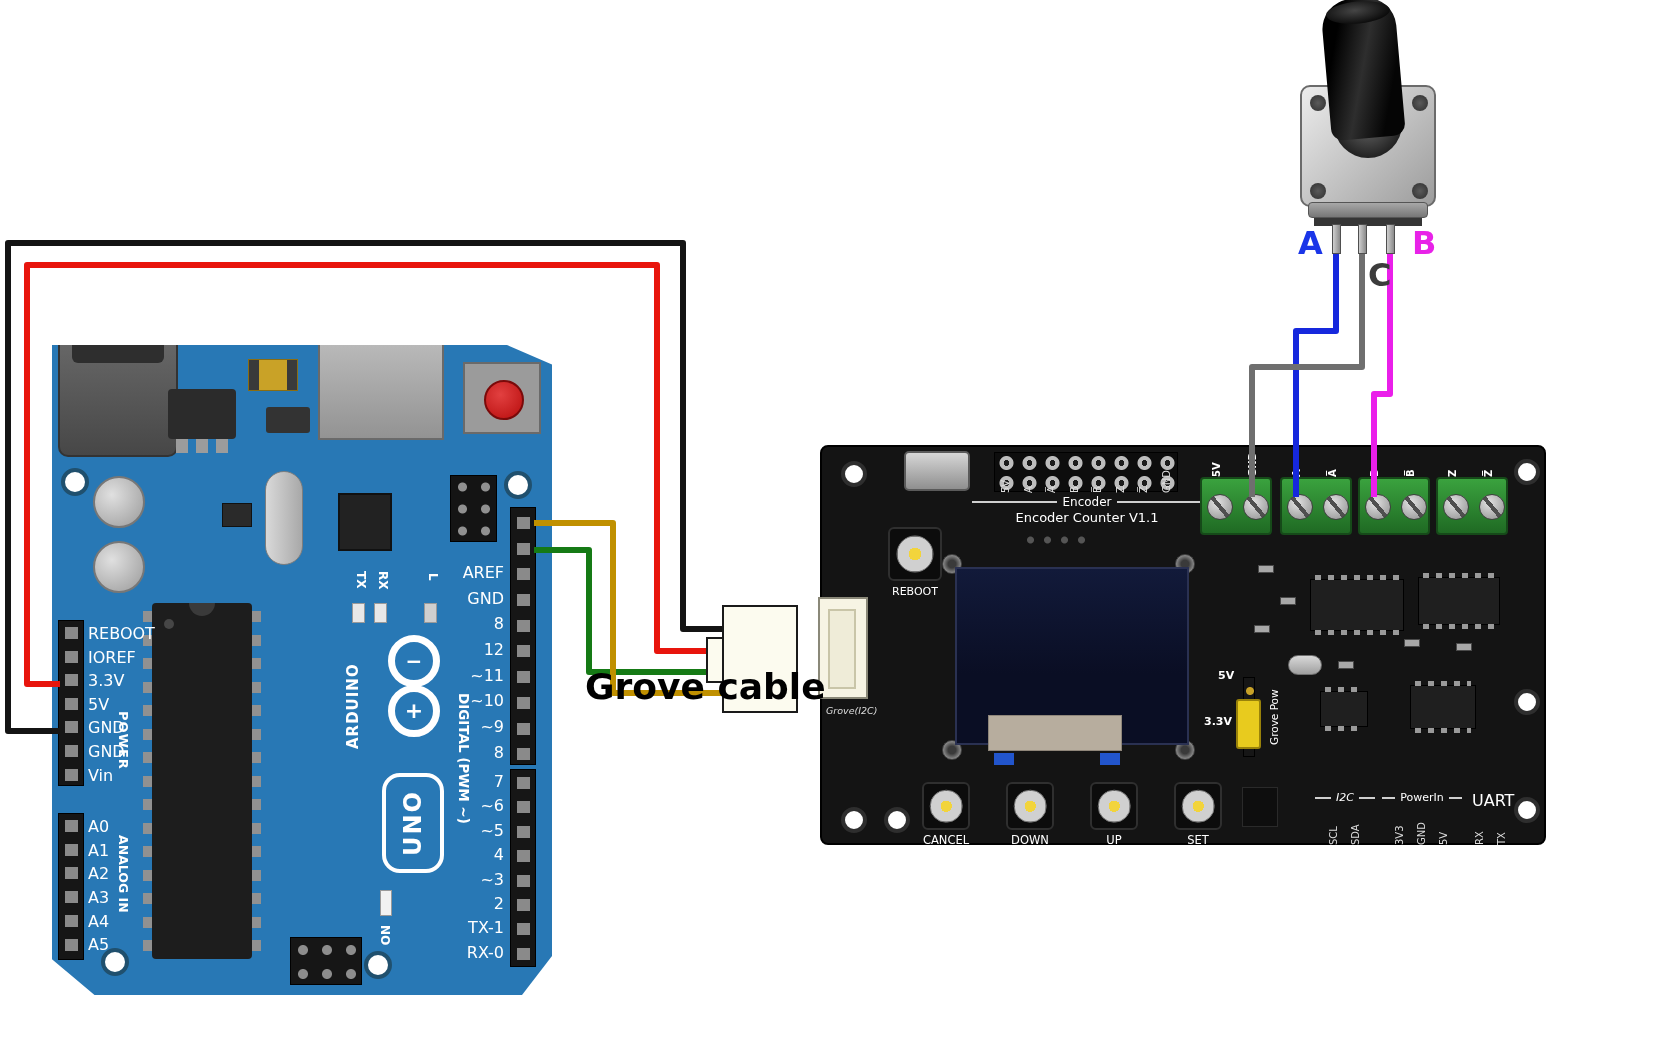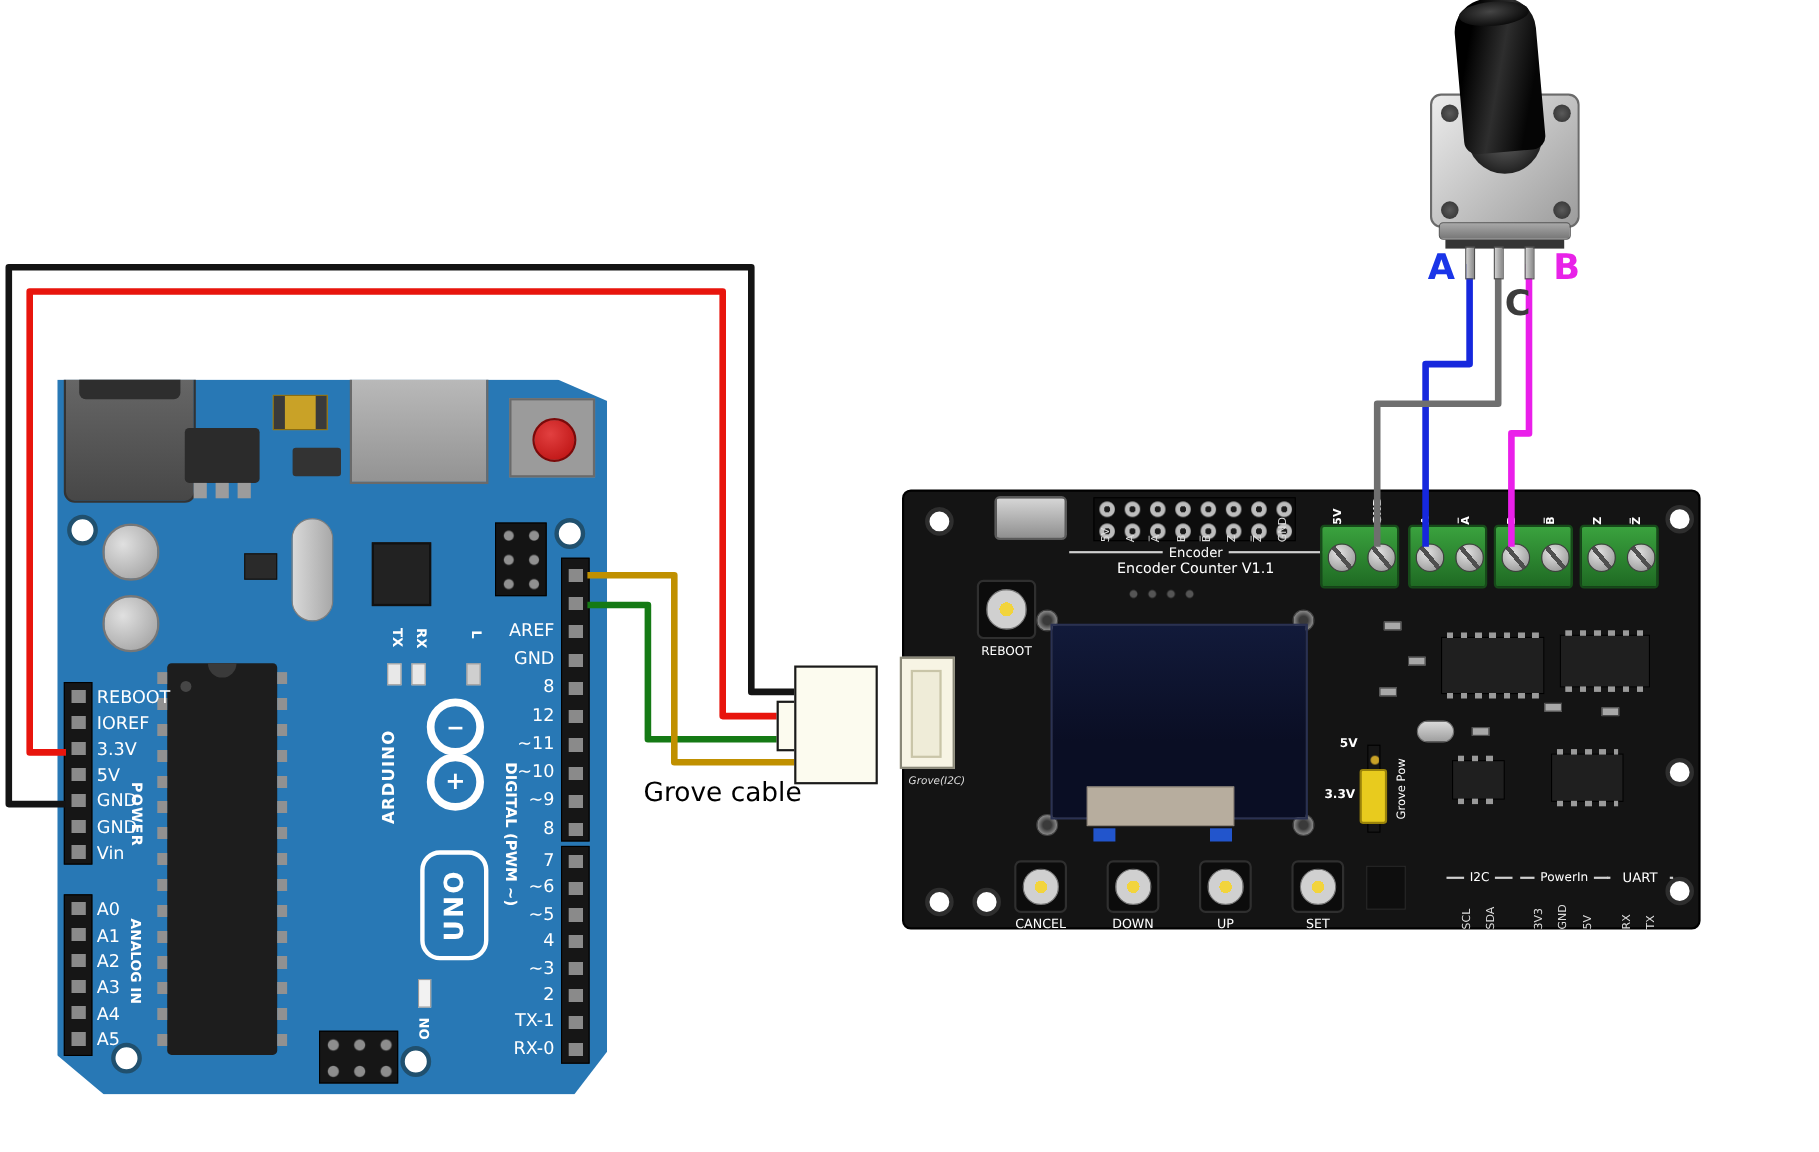--- a/index.html
+++ b/index.html
@@ -267,31 +267,31 @@
     <div class="a pushbtn" style="left:352px;top:335px;width:48px;height:48px;">
         <div class="ring"></div>
       </div>
     <div class="a row-list btn-labels" style="left:82px;top:386px;width:336px;">
         <span class="li">CANCEL</span>
         <span class="li">DOWN</span>
         <span class="li">UP</span>
         <span class="li">SET</span>
       </div>
 
-    <div class="a bracket" style="left:493px;top:344px;width:60px;font-size:11px;">
+    <div class="a bracket" style="left:493px;top:344px;width:60px;font-size:11px;font-style:italic;">
       <div class="line"></div>
         <span>I2C</span>
         <div class="line"></div>
     </div>
     <div class="a bracket" style="left:560px;top:344px;width:80px;font-size:11px;">
       <div class="line"></div>
         <span>PowerIn</span>
         <div class="line"></div>
     </div>
-    <div class="a bracket" style="left:639px;top:344px;width:60px;font-size:12px;gap:11px;">
+    <div class="a bracket" style="left:639px;top:344px;width:60px;font-size:16px;gap:11px;">
       <div class="line"></div>
         <span>UART</span>
         <div class="line"></div>
     </div>
     <div class="a row-list pingrp" style="left:501px;top:358px;">
         <span class="li">SCL</span>
         <span class="li">SDA</span>
       </div>
     <div class="a row-list pingrp" style="left:567px;top:358px;">
         <span class="li">3V3</span>
@@ -322,21 +322,21 @@
     <path d="M 60 684 L 27 684 L 27 265 L 657 265 L 657 651 L 760 651" stroke="#e8150d" stroke-width="6" stroke-linejoin="round"></path>
     <path d="M 534 550 L 589 550 L 589 672 L 760 672" stroke="#157a15" stroke-width="6" stroke-linejoin="round"></path>
     <path d="M 534 523 L 613 523 L 613 693 L 760 693" stroke="#c09000" stroke-width="6" stroke-linejoin="round"></path>
     <path d="M 1336 240 L 1336 331 L 1296 331 L 1296 497" stroke="#1628dd" stroke-width="6" stroke-linejoin="round"></path>
     <path d="M 1362 236 L 1362 367 L 1252 367 L 1252 497" stroke="#6f6f6f" stroke-width="6" stroke-linejoin="round"></path>
     <path d="M 1390 240 L 1390 394 L 1374 394 L 1374 497" stroke="#ea1fea" stroke-width="6" stroke-linejoin="round"></path>
   </svg>
 
   <div class="a" style="left:706px;top:637px;width:20px;height:46px;background:#fcfbef;border:2px solid #1a1a1a;z-index:6;"></div>
   <div class="a" style="left:722px;top:605px;width:76px;height:108px;background:#fcfbef;border:2px solid #1a1a1a;z-index:6;"></div>
-  <div class="a" style="left:585px;top:706px;font-size:24px;font-weight:normal;color:#000;z-index:7;">Grove cable</div>
+  <div class="a" style="left:585px;top:666px;font-size:36px;font-weight:bold;color:#000;z-index:7;">Grove cable</div>
 
   <div class="a rotenc">
     <div class="a" style="left:20px;top:85px;width:136px;height:122px;background:linear-gradient(135deg,#ececec,#9c9c9c);border:2px solid #6b6b6b;border-radius:10px;">
       <div class="a" style="left:8px;top:8px;width:16px;height:16px;border-radius:50%;background:radial-gradient(circle,#5a5a5a,#2e2e2e);"></div>
       <div class="a" style="left:110px;top:8px;width:16px;height:16px;border-radius:50%;background:radial-gradient(circle,#5a5a5a,#2e2e2e);"></div>
       <div class="a" style="left:8px;top:96px;width:16px;height:16px;border-radius:50%;background:radial-gradient(circle,#5a5a5a,#2e2e2e);"></div>
       <div class="a" style="left:110px;top:96px;width:16px;height:16px;border-radius:50%;background:radial-gradient(circle,#5a5a5a,#2e2e2e);"></div>
     </div>
     <div class="a" style="left:54px;top:90px;width:68px;height:68px;border-radius:50%;background:radial-gradient(circle,#4a4a4a 30%,#222 70%);"></div>
     <div class="a" style="left:52px;top:-2px;width:74px;height:140px;background:linear-gradient(105deg,#000 20%,#2e2e2e 50%,#050505 80%);border-radius:30px 30px 12px 12px;transform:rotate(-5deg);transform-origin:50% 100%;">

